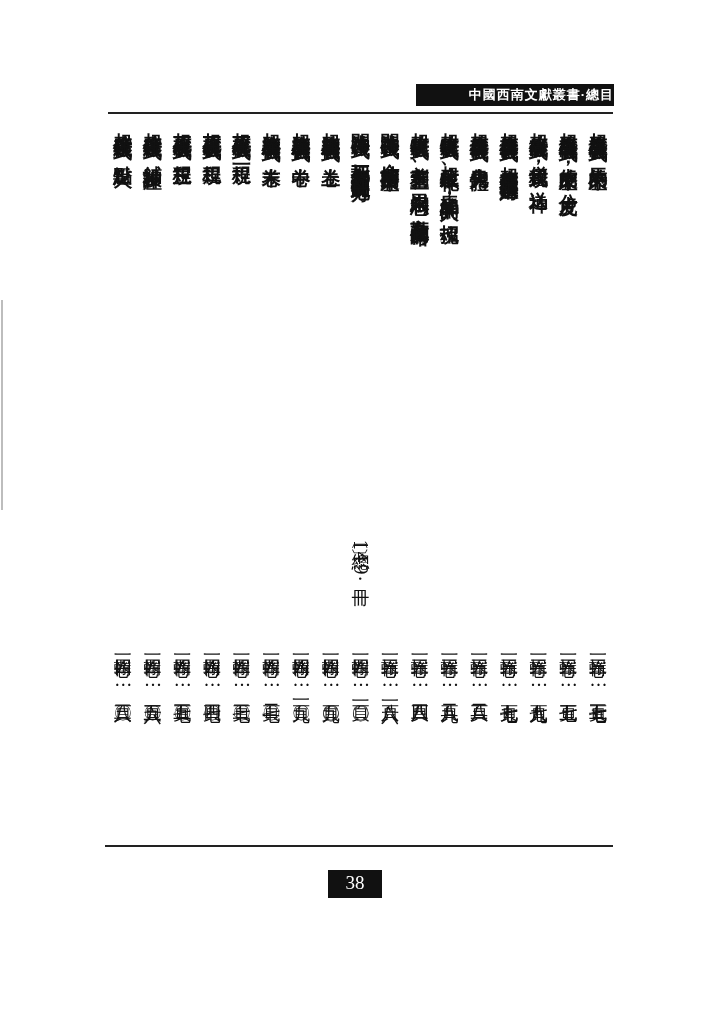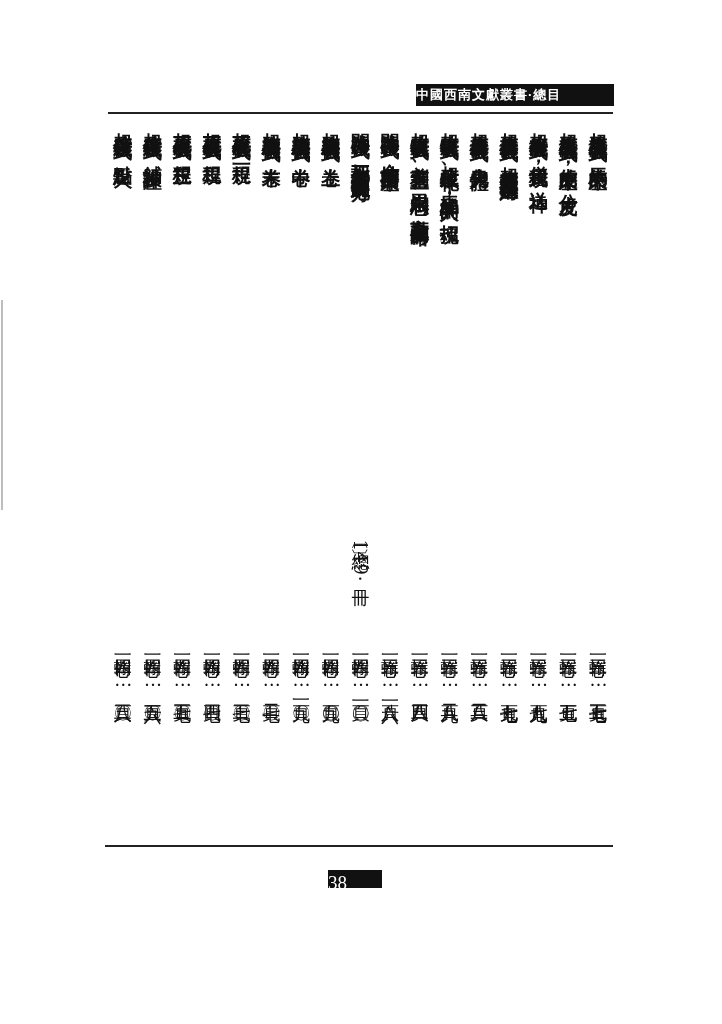--- a/index.html
+++ b/index.html
@@ -28,21 +28,21 @@
       left: 416px;
       top: 84px;
       width: 198px;
       height: 22px;
       background: #111111;
       color: #ffffff;
       font-family: Liberation Sans, sans-serif;
       font-weight: bold;
       font-size: 13px;
       line-height: 22px;
-      text-align: left;
+      text-align: right;
       letter-spacing: 1px;
     }
     .top-rule {
       position: absolute;
       left: 108px;
       top: 112px;
       width: 505px;
       height: 2px;
       background: #222222;
     }
@@ -100,27 +100,27 @@
       font-family: "DejaVu Serif", serif;
       font-size: 18px;
       line-height: 29.7px;
       letter-spacing: 0.5px;
     }
     .page-number {
       position: absolute;
       left: 328px;
       top: 870px;
       width: 54px;
-      height: 18px;
+      height: 28px;
       background: #111111;
       color: #ffffff;
       font-family: "Liberation Serif", serif;
       font-size: 19px;
       line-height: 26px;
-      text-align: left;
+      text-align: center;
     }
   </style>
 </head>
 <body>
 
 <div class="scan-edge"></div>
 
 <div class="header-badge">中國西南文獻叢書·總目</div>
 <div class="top-rule"></div>
 

